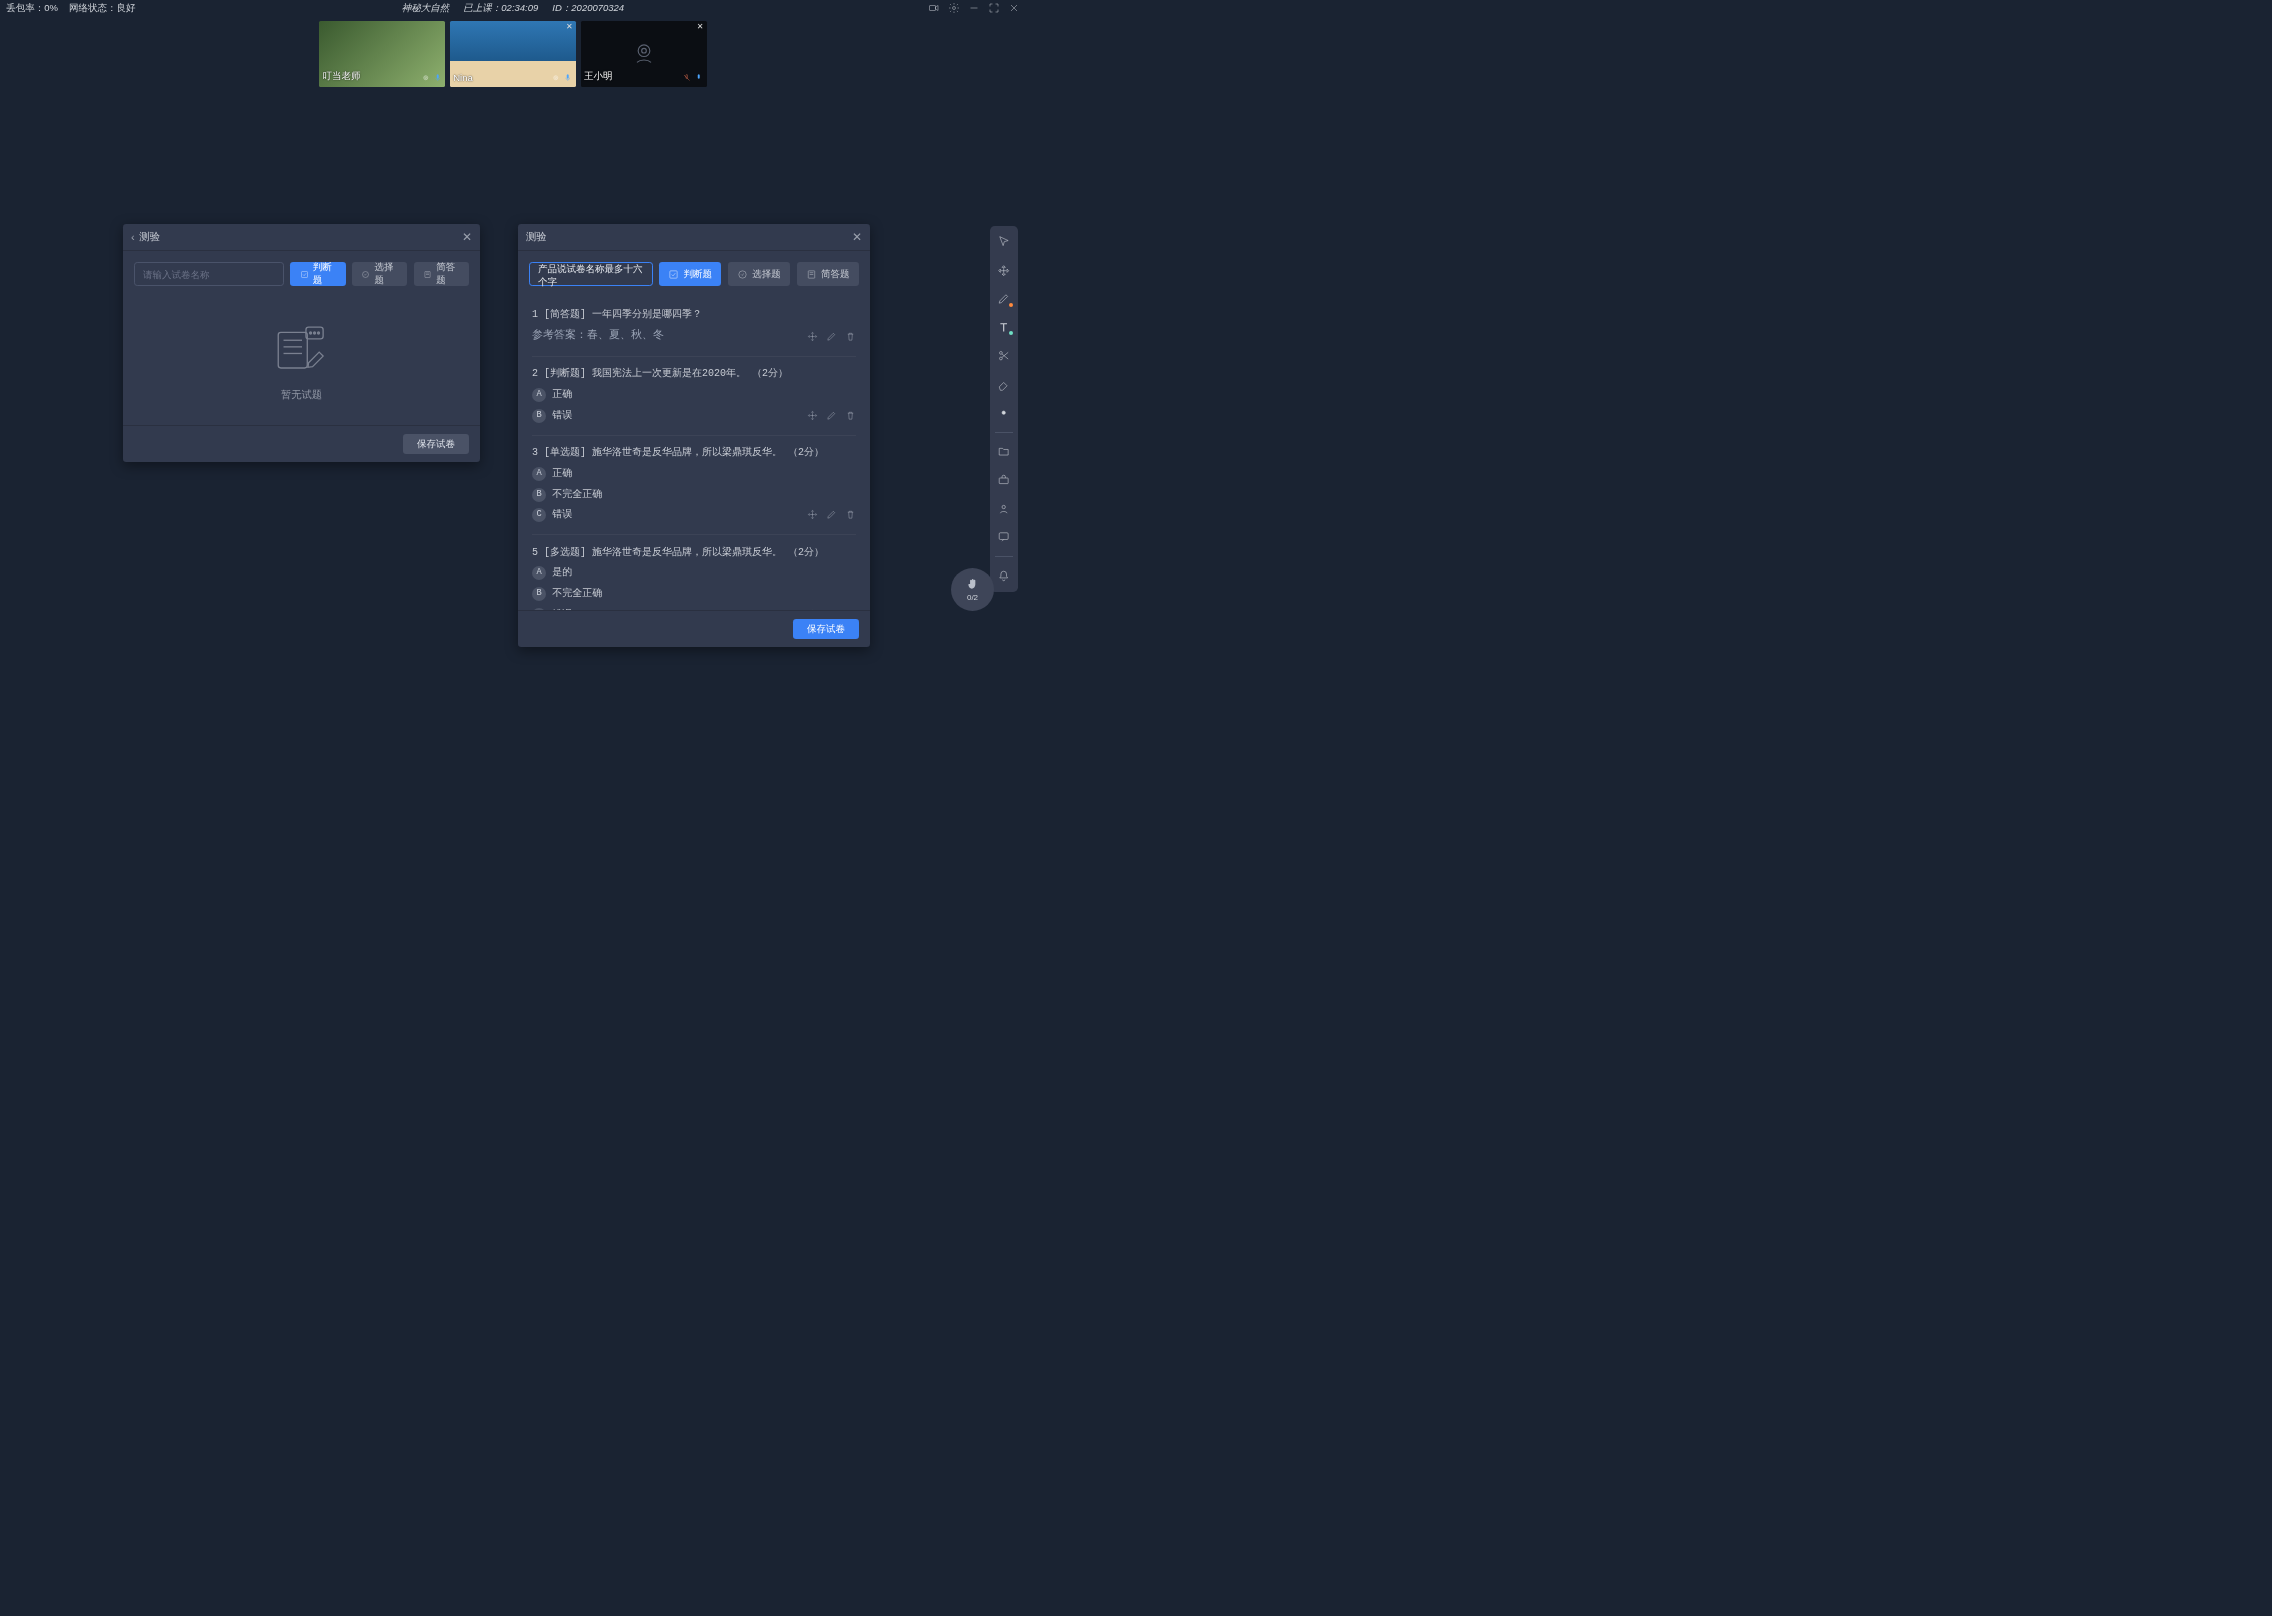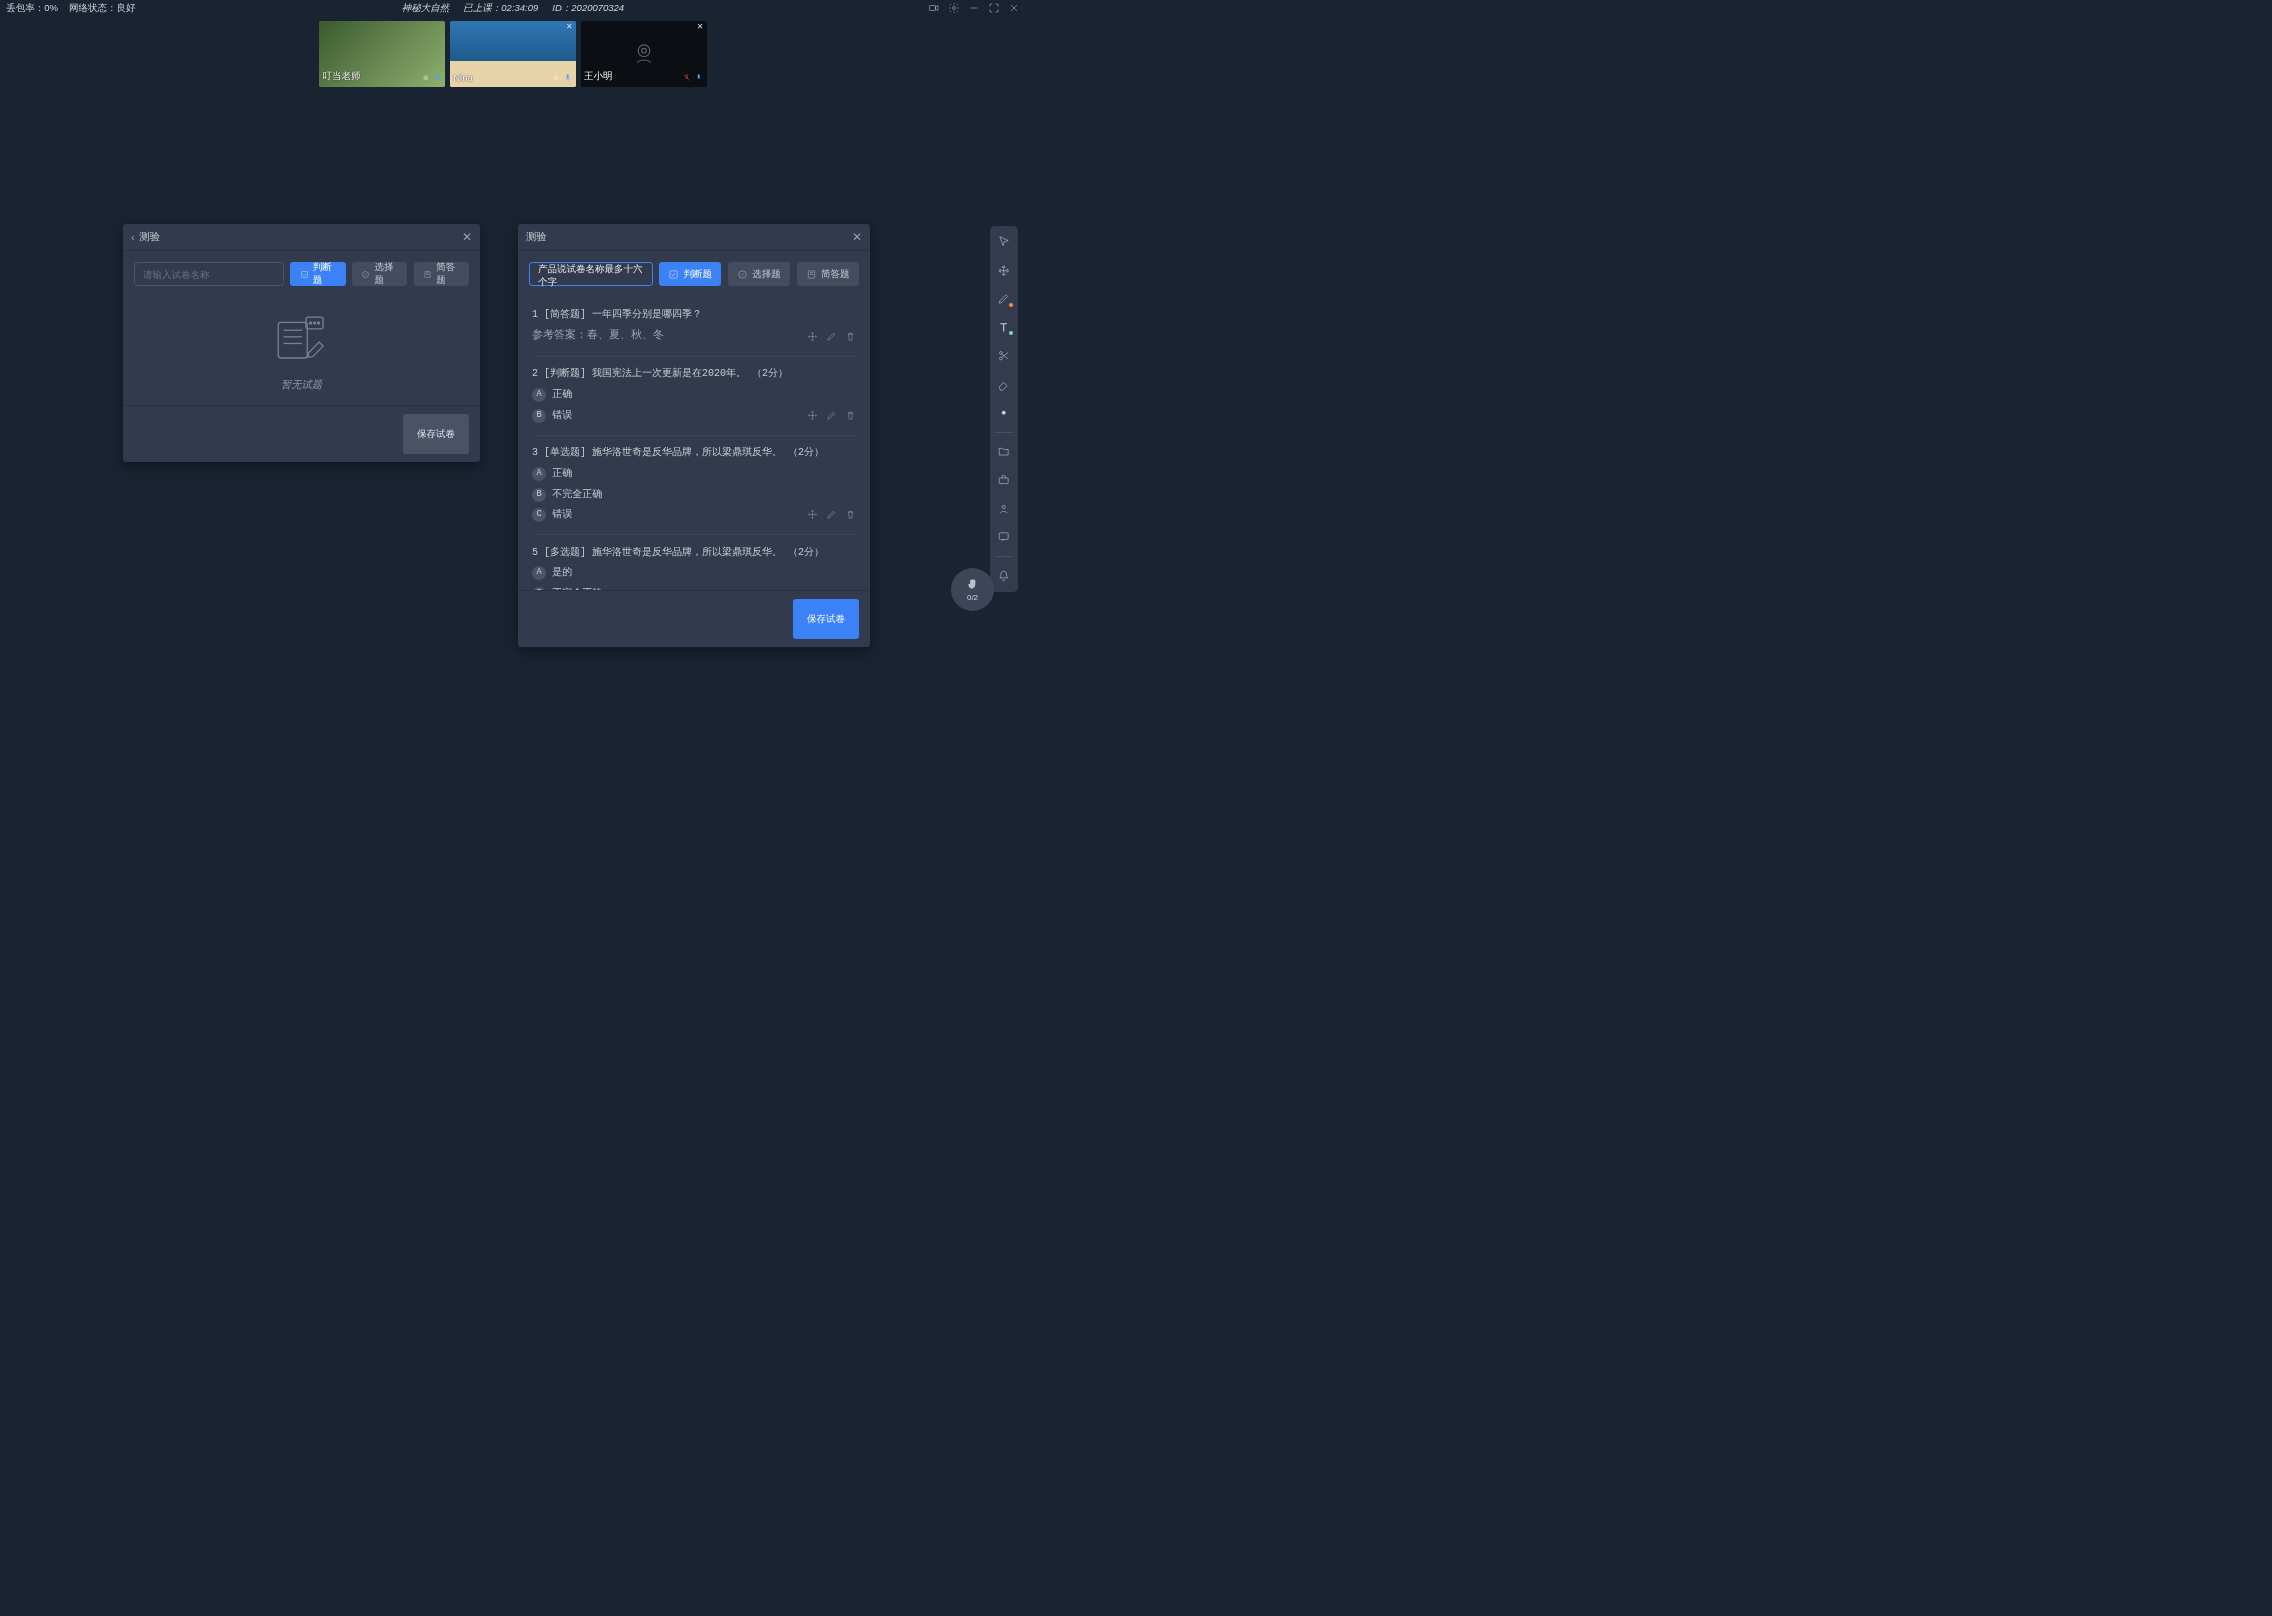--- a/index.html
+++ b/index.html
@@ -75,25 +75,25 @@
 .name-box.active { border-color:#3b82f6; color:#e8ebf0; }
 .name-input::placeholder { color:#6a7186; }
 
 .pill {
   height:24px; padding:0 9.5px; border-radius:3.2px; display:flex; align-items:center; gap:4px;
   font-size:9.5px; color:#c8ccd4; background:#444c60; cursor:pointer;
 }
 .pill.primary { background:#3b82f6; color:#fff; }
 .pill svg { width:11px; height:11px; }
 
-.empty-state { flex:1; display:flex; flex-direction:column; align-items:center; justify-content:center; gap:10px; color:#8f95a3;font-style:italic; }
+.empty-state { flex:1; display:flex; flex-direction:column; align-items:center; justify-content:center; gap:10px; color:#8f95a3; }
 .empty-state svg { width:66px; height:57px; stroke:#7a8090; fill:none; stroke-width:2; }
 
 .panel-footer { padding:8px 11px; display:flex; justify-content:flex-end; border-top:0.8px solid #2a3040; }
-.btn-save { height:40px; padding:0 14px; border:none; border-radius:3.2px; font-size:9.5px; cursor:pointer; }
+.btn-save { height:20px; padding:0 14px; border:none; border-radius:3.2px; font-size:9.5px; cursor:pointer; }
 .btn-save.grey { background:#4a5266; color:#dfe3ea; }
 .btn-save.blue { background:#3b82f6; color:#fff; }
 
 
 .qlist { flex:1; overflow-y:auto; padding:0 14px 6.3px;font-family:Liberation Mono, monospace; }
 .qlist::-webkit-scrollbar { width:4.7px; }
 .qlist::-webkit-scrollbar-thumb { background:#4a5266; border-radius:2.4px; }
 .qitem { padding:9.5px 0 11px; border-bottom:0.8px solid #3c4356; font-size:10px; color:#c8ccd4; line-height:1.6; position:relative; }
 .qitem .title { margin-bottom:4.7px; }
 .refans { color:#9aa3b5; font-size:11px; }

